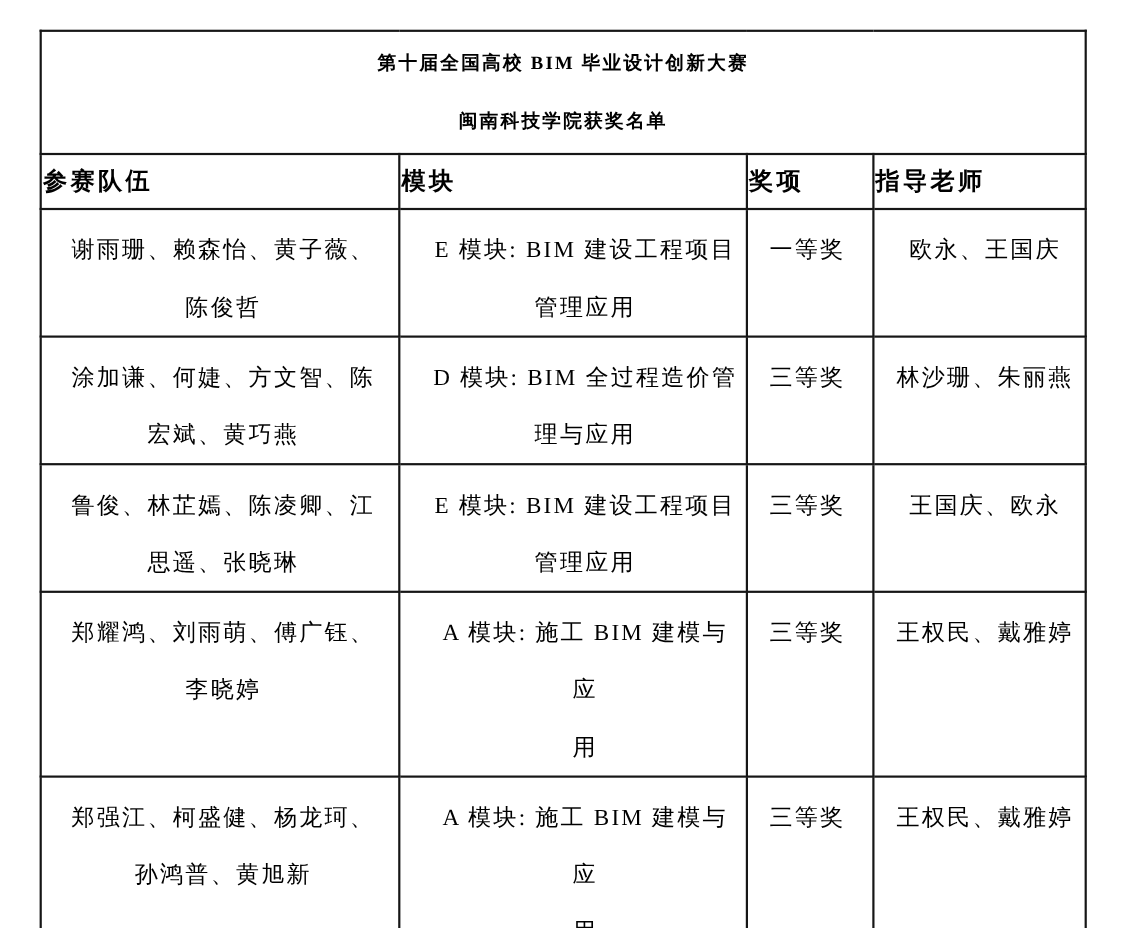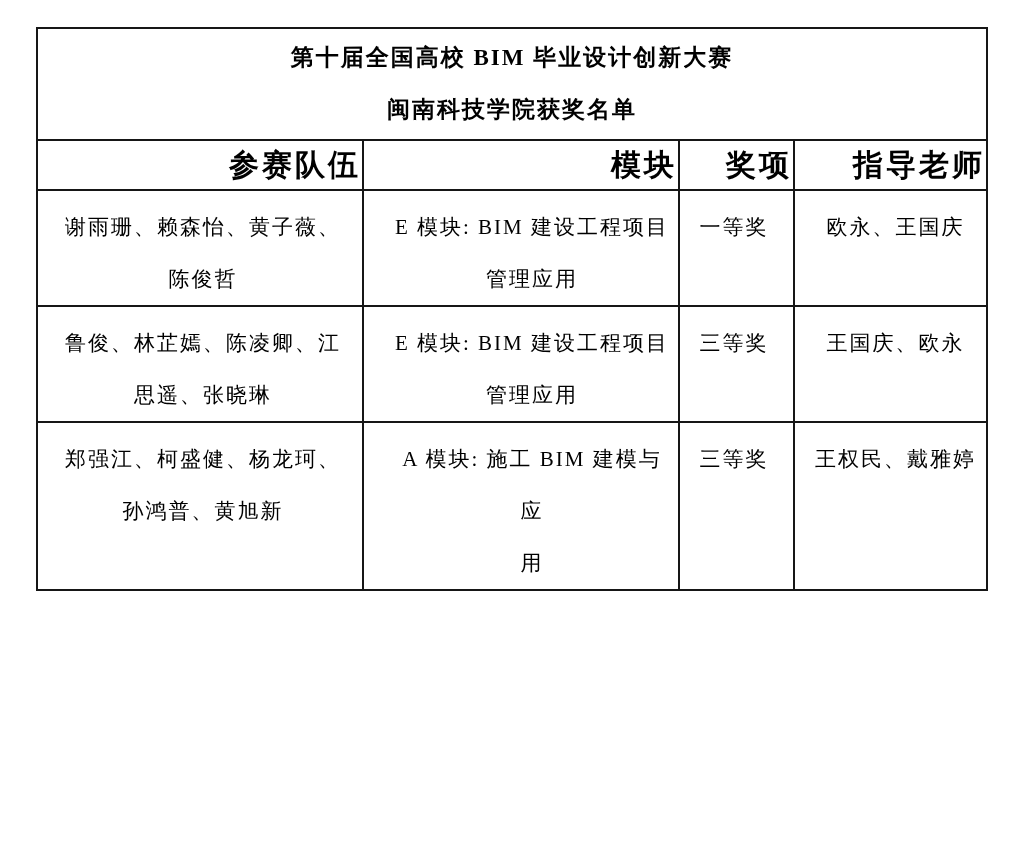--- a/index.html
+++ b/index.html
@@ -30,32 +30,32 @@
     background: #ffffff;
     overflow: hidden;
   }
   td.title-cell {
     height: 108px;
     text-align: center;
     vertical-align: middle;
   }
   .title-line {
     font-weight: bold;
-    font-size: 23px;
+    font-size: 17px;
     letter-spacing: 2px;
     line-height: 52px;
     white-space: nowrap;
     text-align: center;
   }
   tr.header-row th {
     height: 46px;
     font-weight: bold;
-    font-size: 30px;
+    font-size: 22px;
     letter-spacing: 3px;
-    text-align: right;
+    text-align: left;
     vertical-align: middle;
   }
   tbody#rows td {
     height: 101px;
     vertical-align: top;
     font-size: 21px;
     line-height: 52px;
     letter-spacing: 2px;
     padding: 10px 6px 0 12px;
     white-space: pre-line;
@@ -98,26 +98,42 @@
     <tbody id="rows">
         <tr>
           <td class="team">谢雨珊、赖森怡、黄子薇、
 陈俊哲</td>
           <td class="module">E 模块: BIM 建设工程项目
 管理应用</td>
           <td class="award">一等奖</td>
           <td class="teachers">欧永、王国庆</td>
         </tr>
         <tr>
+          <td class="team">涂加谦、何婕、方文智、陈
+宏斌、黄巧燕</td>
+          <td class="module">D 模块: BIM 全过程造价管
+理与应用</td>
+          <td class="award">三等奖</td>
+          <td class="teachers">林沙珊、朱丽燕</td>
+        </tr>
+        <tr>
           <td class="team">鲁俊、林芷嫣、陈凌卿、江
 思遥、张晓琳</td>
           <td class="module">E 模块: BIM 建设工程项目
 管理应用</td>
           <td class="award">三等奖</td>
           <td class="teachers">王国庆、欧永</td>
+        </tr>
+        <tr>
+          <td class="team">郑耀鸿、刘雨萌、傅广钰、
+李晓婷</td>
+          <td class="module">A 模块: 施工 BIM 建模与应
+用</td>
+          <td class="award">三等奖</td>
+          <td class="teachers">王权民、戴雅婷</td>
         </tr>
         <tr>
           <td class="team">郑强江、柯盛健、杨龙珂、
 孙鸿普、黄旭新</td>
           <td class="module">A 模块: 施工 BIM 建模与应
 用</td>
           <td class="award">三等奖</td>
           <td class="teachers">王权民、戴雅婷</td>
         </tr>
       </tbody>

